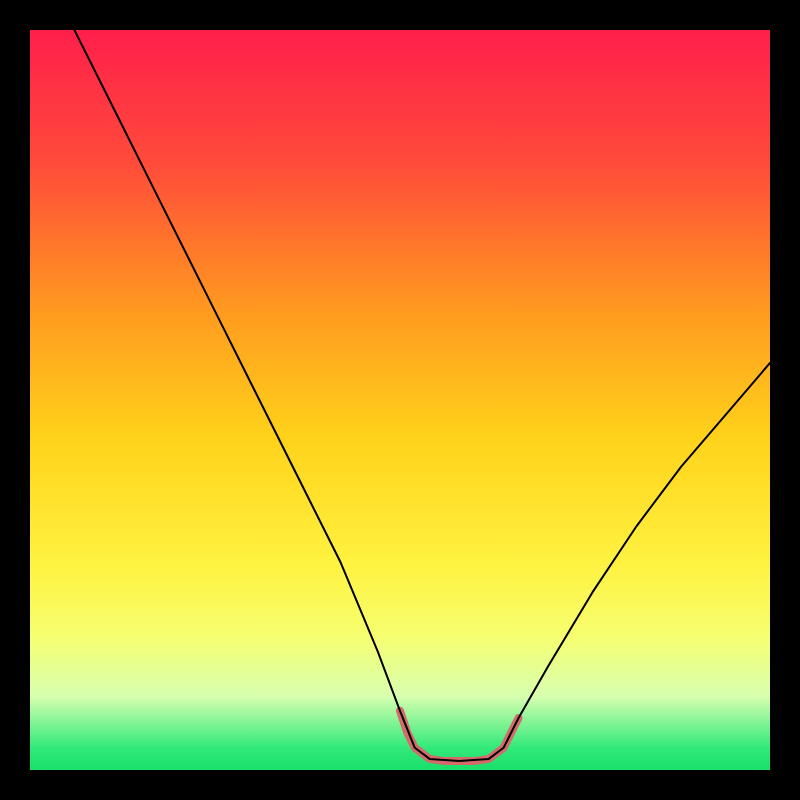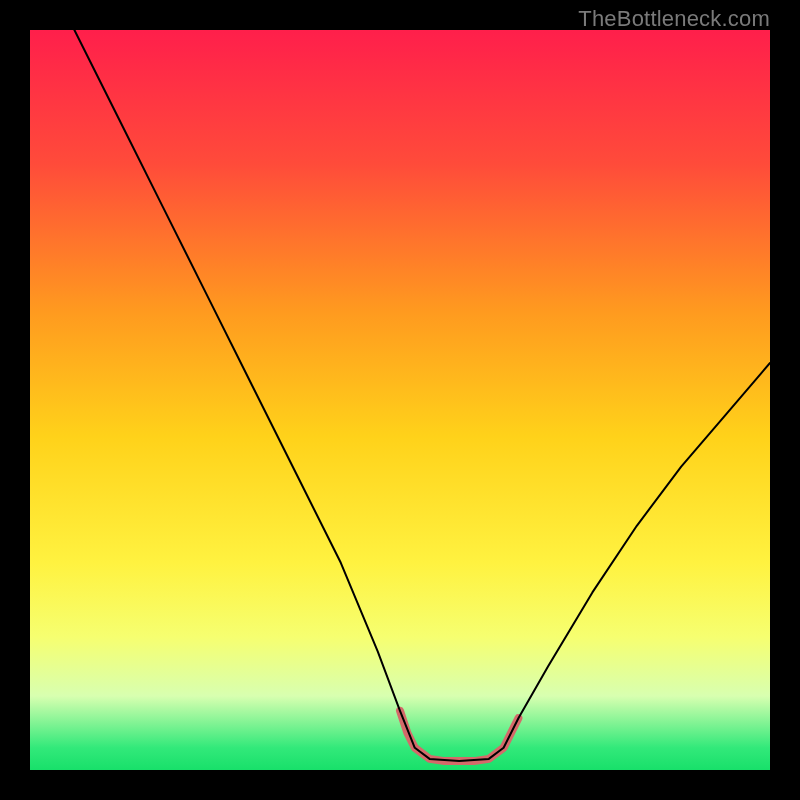--- a/index.html
+++ b/index.html
@@ -33,21 +33,20 @@
     color: #7a7a7a;
     font-size: 22px;
     font-weight: 500;
     letter-spacing: 0.2px;
   }
 </style>
 </head>
 <body>
 
 <div class="frame">
-  <div class="watermark">TheBottleneck.com</div>
 
   <div class="plot">
     <svg width="740" height="740" viewBox="0 0 740 740" preserveAspectRatio="none">
       <defs>
         <linearGradient id="bg-grad" x1="0" y1="0" x2="0" y2="1">
             <stop offset="0%" stop-color="#ff1f4b"></stop>
             <stop offset="18%" stop-color="#ff4b3a"></stop>
             <stop offset="38%" stop-color="#ff9a1f"></stop>
             <stop offset="55%" stop-color="#ffd21a"></stop>
             <stop offset="72%" stop-color="#fff240"></stop>

